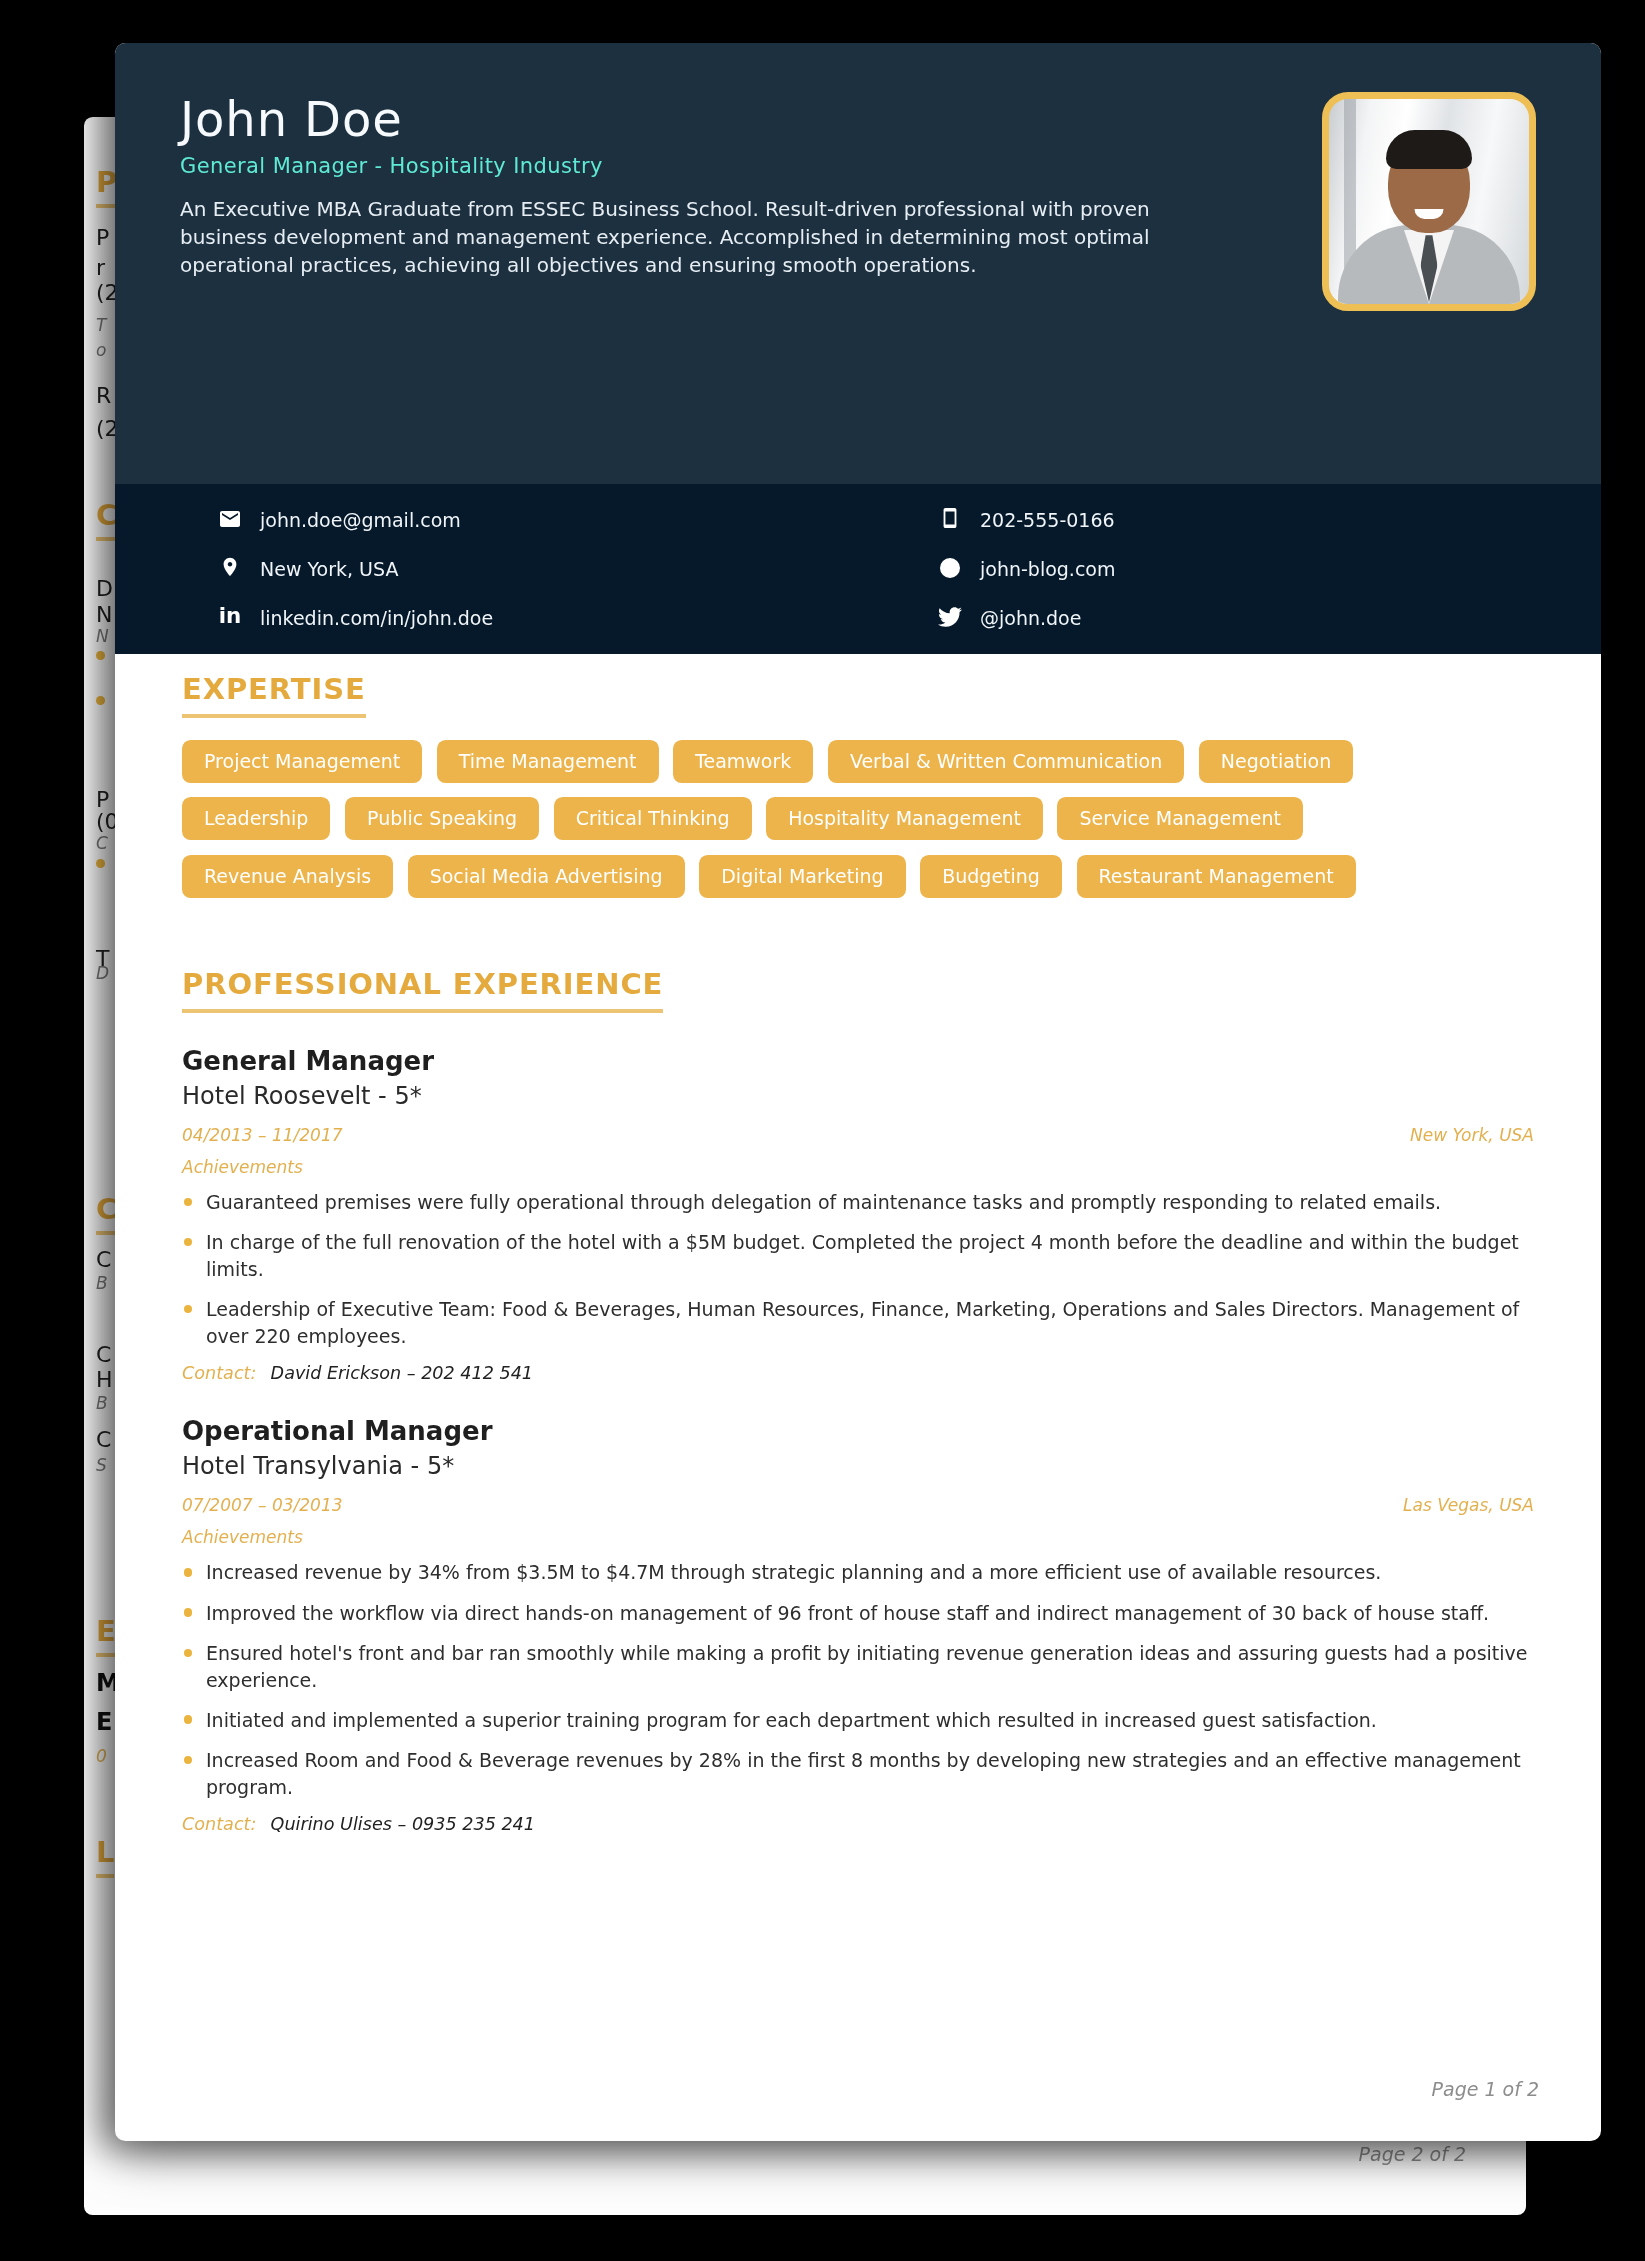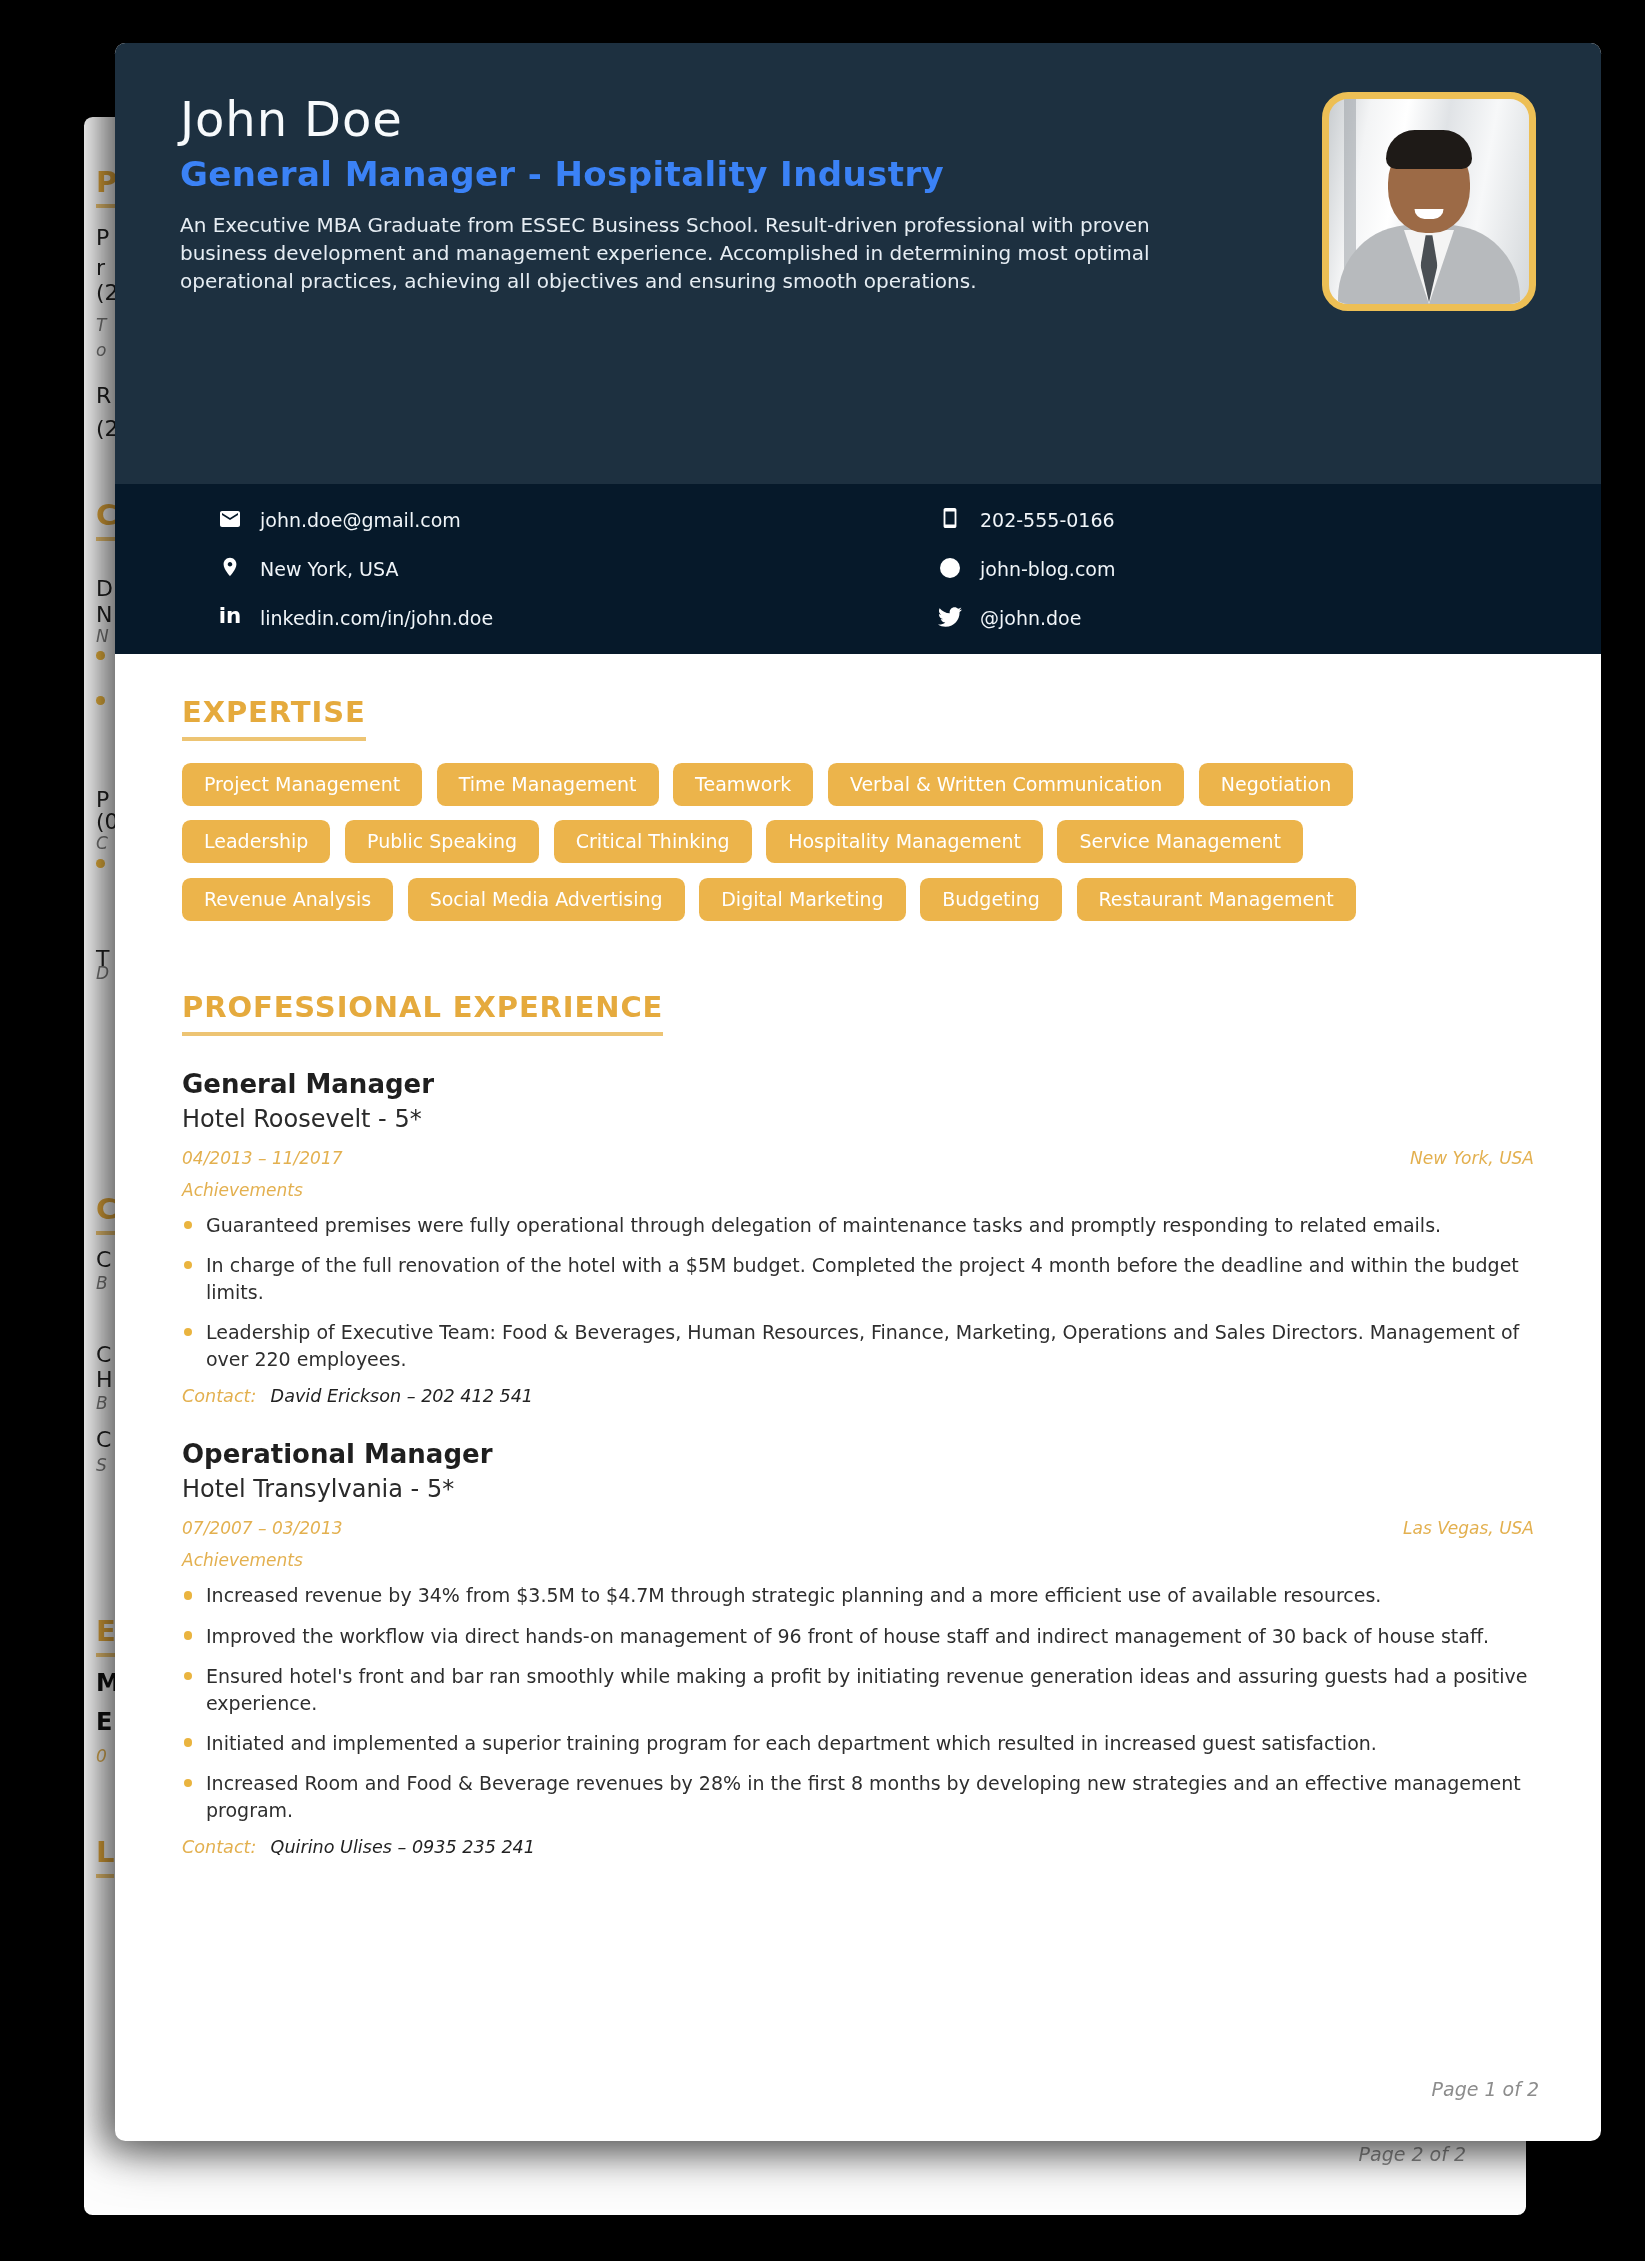--- a/index.html
+++ b/index.html
@@ -21,21 +21,21 @@
   .frag.h{font-size:29px;color:#e5aa3d;font-weight:700;border-bottom:4.3px solid #edc473;padding-bottom:6.9px;}
   .frag.dot{width:8.6px;height:8.6px;background:#eab43f;border-radius:50%;}
   .page-label{position:absolute;font-style:italic;font-size:19px;color:#8c8c8c;}
   .page2 .page-label{top:2026px;right:60px;}
   .page1 .page-label{bottom:41px;right:62px;}
 
   
   .hdr{position:relative;background:#1d3040;border-radius:10.3px 10.3px 0 0;height:441px;box-sizing:border-box;
        padding:50px 65px 0 65px;}
   .hdr h1{margin:0;font-size:48px;font-weight:400;color:#f7fafc;letter-spacing:0.9px;line-height:1.1;}
-  .hdr h2{margin:8.6px 0 0 0;font-size:34px;font-weight:700;color:#3b82f6;letter-spacing:0.4px;}
+  .hdr h2{margin:8.6px 0 0 0;font-size:21px;font-weight:400;color:#5eead4;letter-spacing:0.4px;}
   .hdr p{margin:17px 0 0 0;font-size:20px;line-height:28px;color:#e6edf3;width:1063px;}
   .photo{position:absolute;top:49px;right:65px;width:214px;height:219px;border:7.7px solid #edbf55;border-radius:26px;
          box-sizing:border-box;overflow:hidden;background:linear-gradient(100deg,#c9cdd0 0%,#f3f4f5 18%,#ffffff 34%,#e0e3e6 52%,#f7f8f9 72%,#d4d8db 100%);}
   .photo .slat{position:absolute;left:15.4px;top:0;width:12px;height:100%;background:#9aa0a5;opacity:.55;}
   .photo .suit{position:absolute;left:50%;bottom:-15.4px;transform:translateX(-50%);width:182px;height:94px;
                background:#b7babd;border-radius:73px 73px 0 0;}
   .photo .shirt{position:absolute;left:50%;bottom:0;transform:translateX(-50%);width:50px;height:74px;background:#f4f4f4;
                 clip-path:polygon(0 0,100% 0,50% 100%);}
   .photo .tie{position:absolute;left:50%;bottom:1.7px;transform:translateX(-50%);width:17px;height:67px;background:#4a4f54;
               clip-path:polygon(30% 0,70% 0,100% 45%,50% 100%,0 45%);}
@@ -52,21 +52,21 @@
   .c-col{display:flex;flex-direction:column;justify-content:space-around;}
   .c-item{display:flex;align-items:center;gap:17px;font-size:19px;color:#f0f5f9;}
   .c-item .ci{width:26px;height:26px;display:flex;align-items:flex-start;justify-content:center;flex:0 0 26px;}
   .c-item svg{fill:#fff;}
   .ci-in{font-weight:700;font-size:21.4px;color:#fff;line-height:1;}
 
   
   .bod{padding:0 67px;position:relative;}
   .sec{display:inline-block;margin:0;font-size:29px;font-weight:700;color:#e5aa3d;letter-spacing:0.9px;
        border-bottom:4.3px solid #edc473;padding-bottom:7.7px;}
-  .expertise{margin-top:41px;}
+  .expertise{margin-top:18px;}
   .tag-row{display:flex;gap:14.6px;margin-top:14.6px;}
   .tags{margin-top:22px;}
   .tag{background:#ecb44b;color:#fff;font-size:19px;line-height:43px;padding:0 22px;border-radius:8.6px;white-space:nowrap;}
 
   .exp{margin-top:69px;}
   .job{margin-top:33px;}
   .job h4{margin:0;font-size:26px;font-weight:700;color:#1f1f1f;}
   .job h5{margin:6px 0 0 0;font-size:24px;font-weight:400;color:#2a2a2a;}
   .meta{display:flex;justify-content:space-between;margin-top:15.4px;font-size:17px;font-style:italic;color:#e3b04f;}
   .ach{margin-top:12px;font-size:17px;font-style:italic;color:#e3b04f;}

